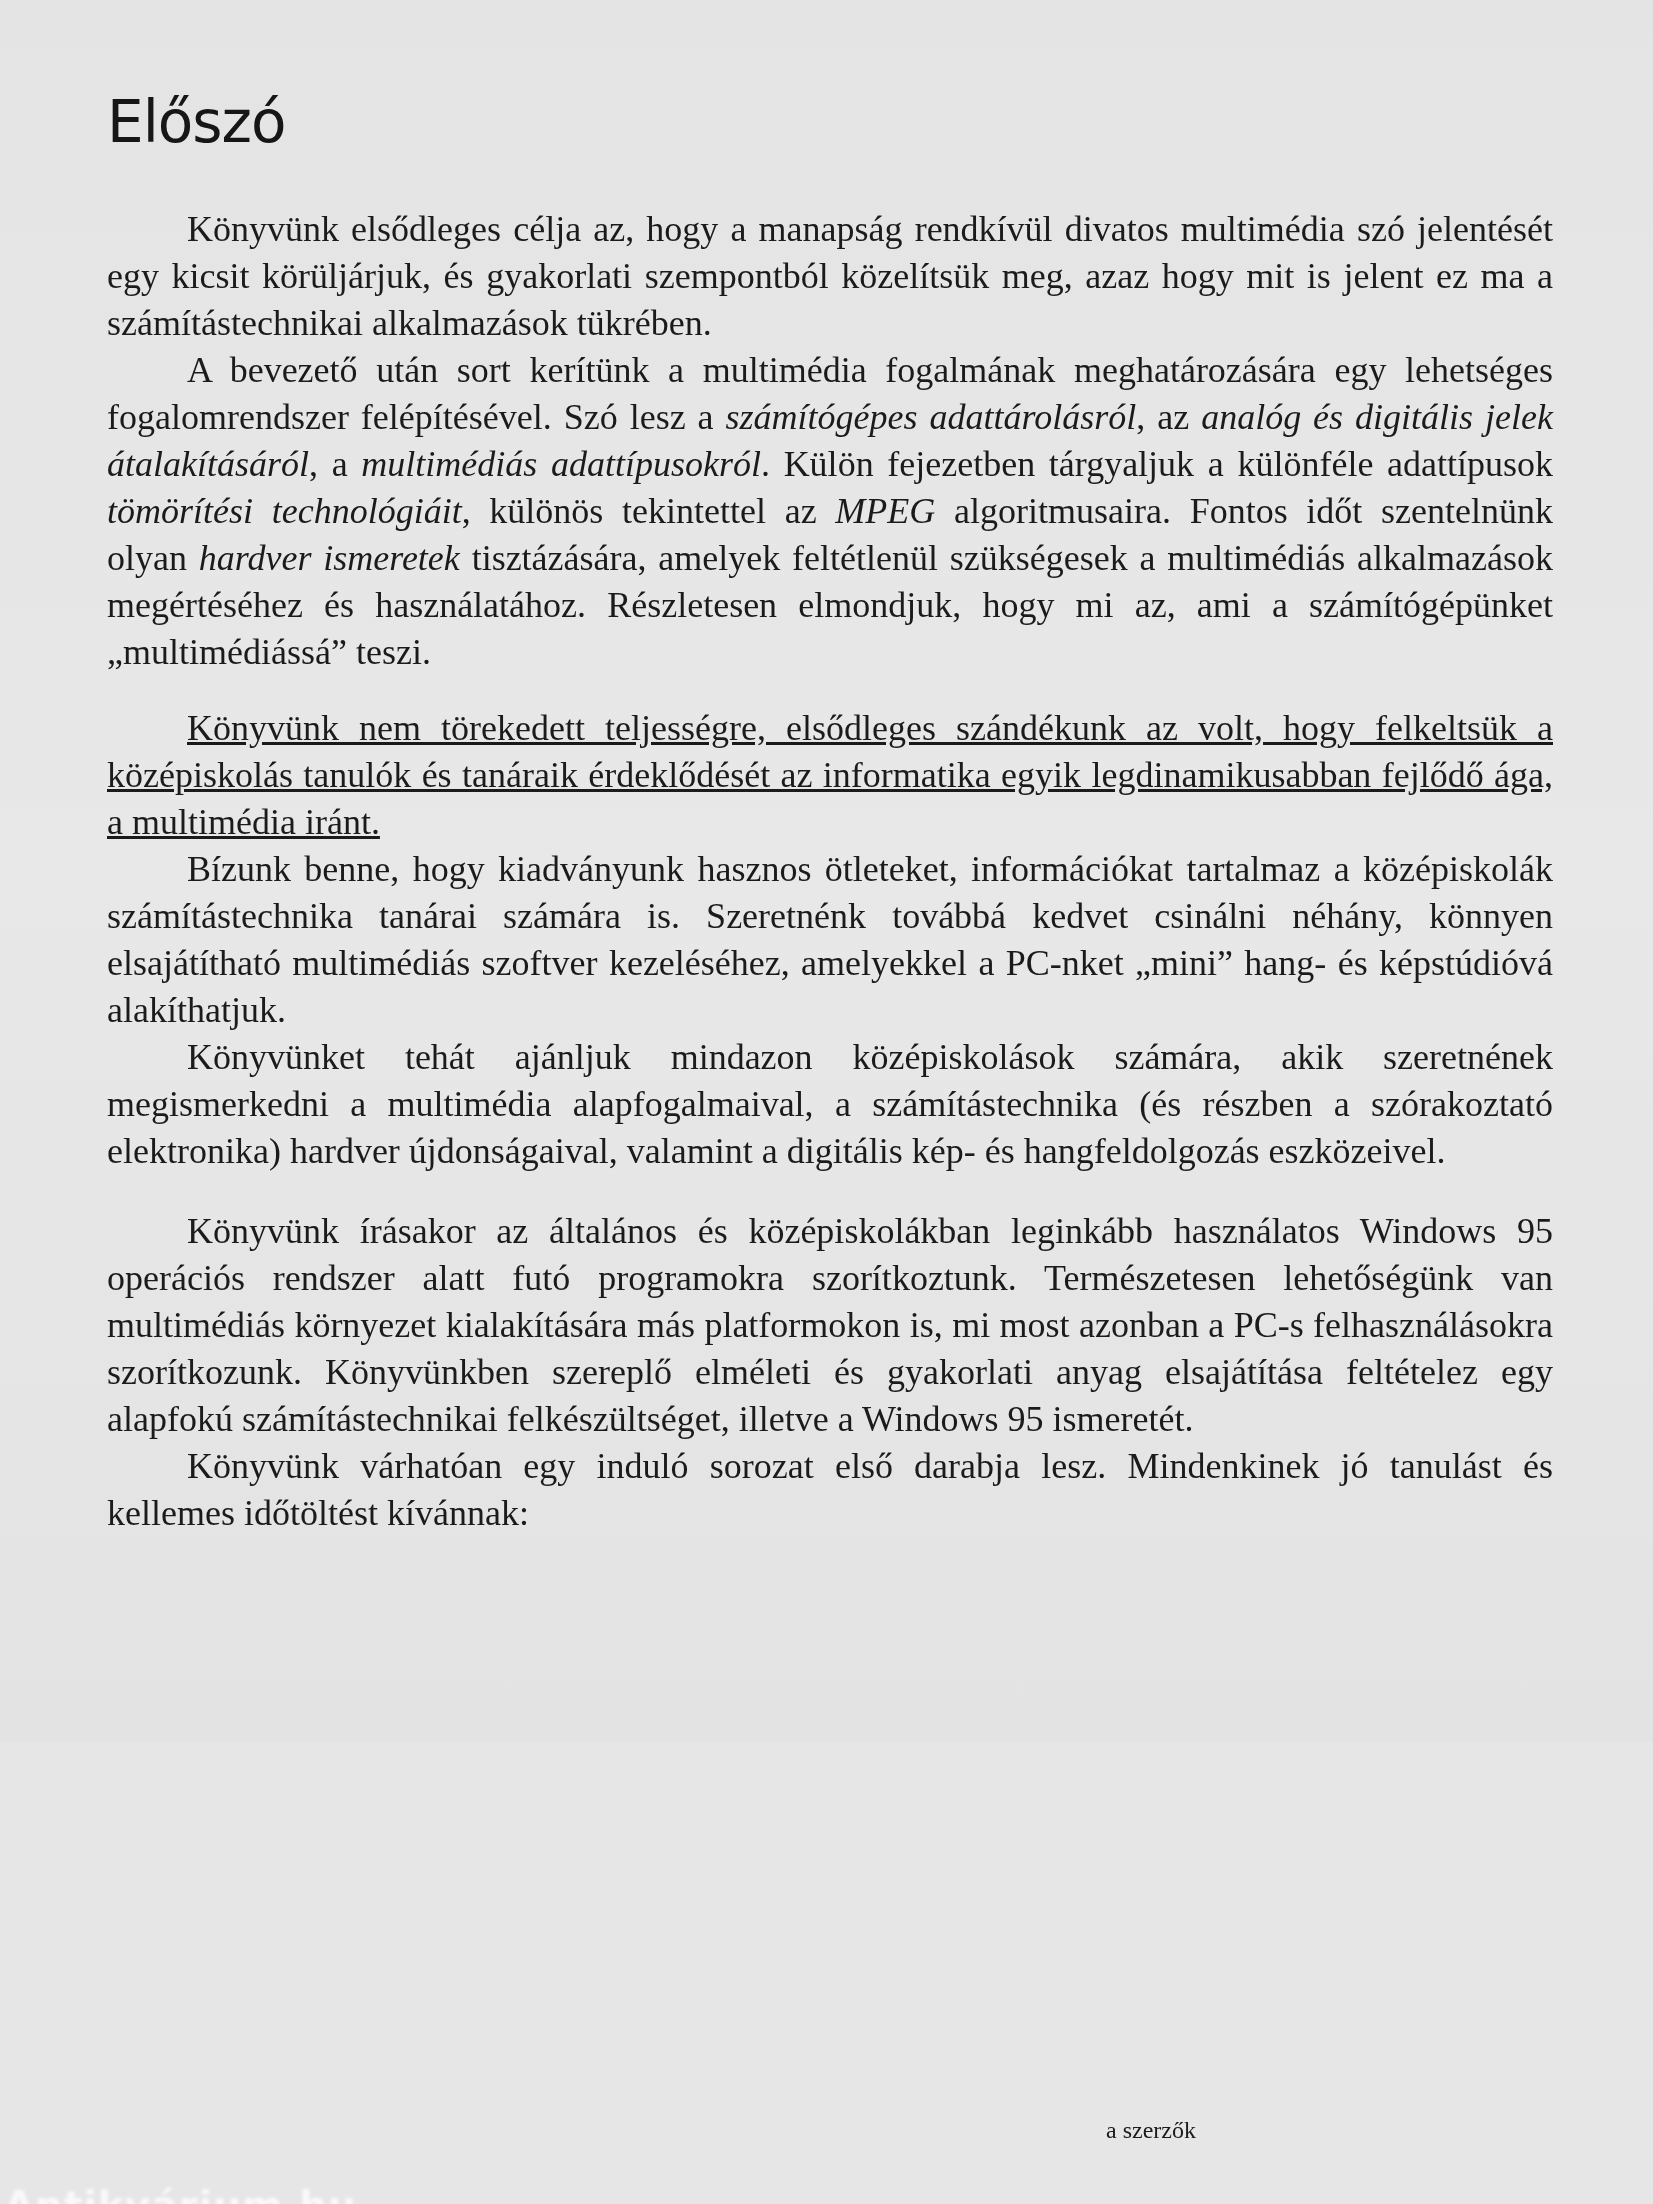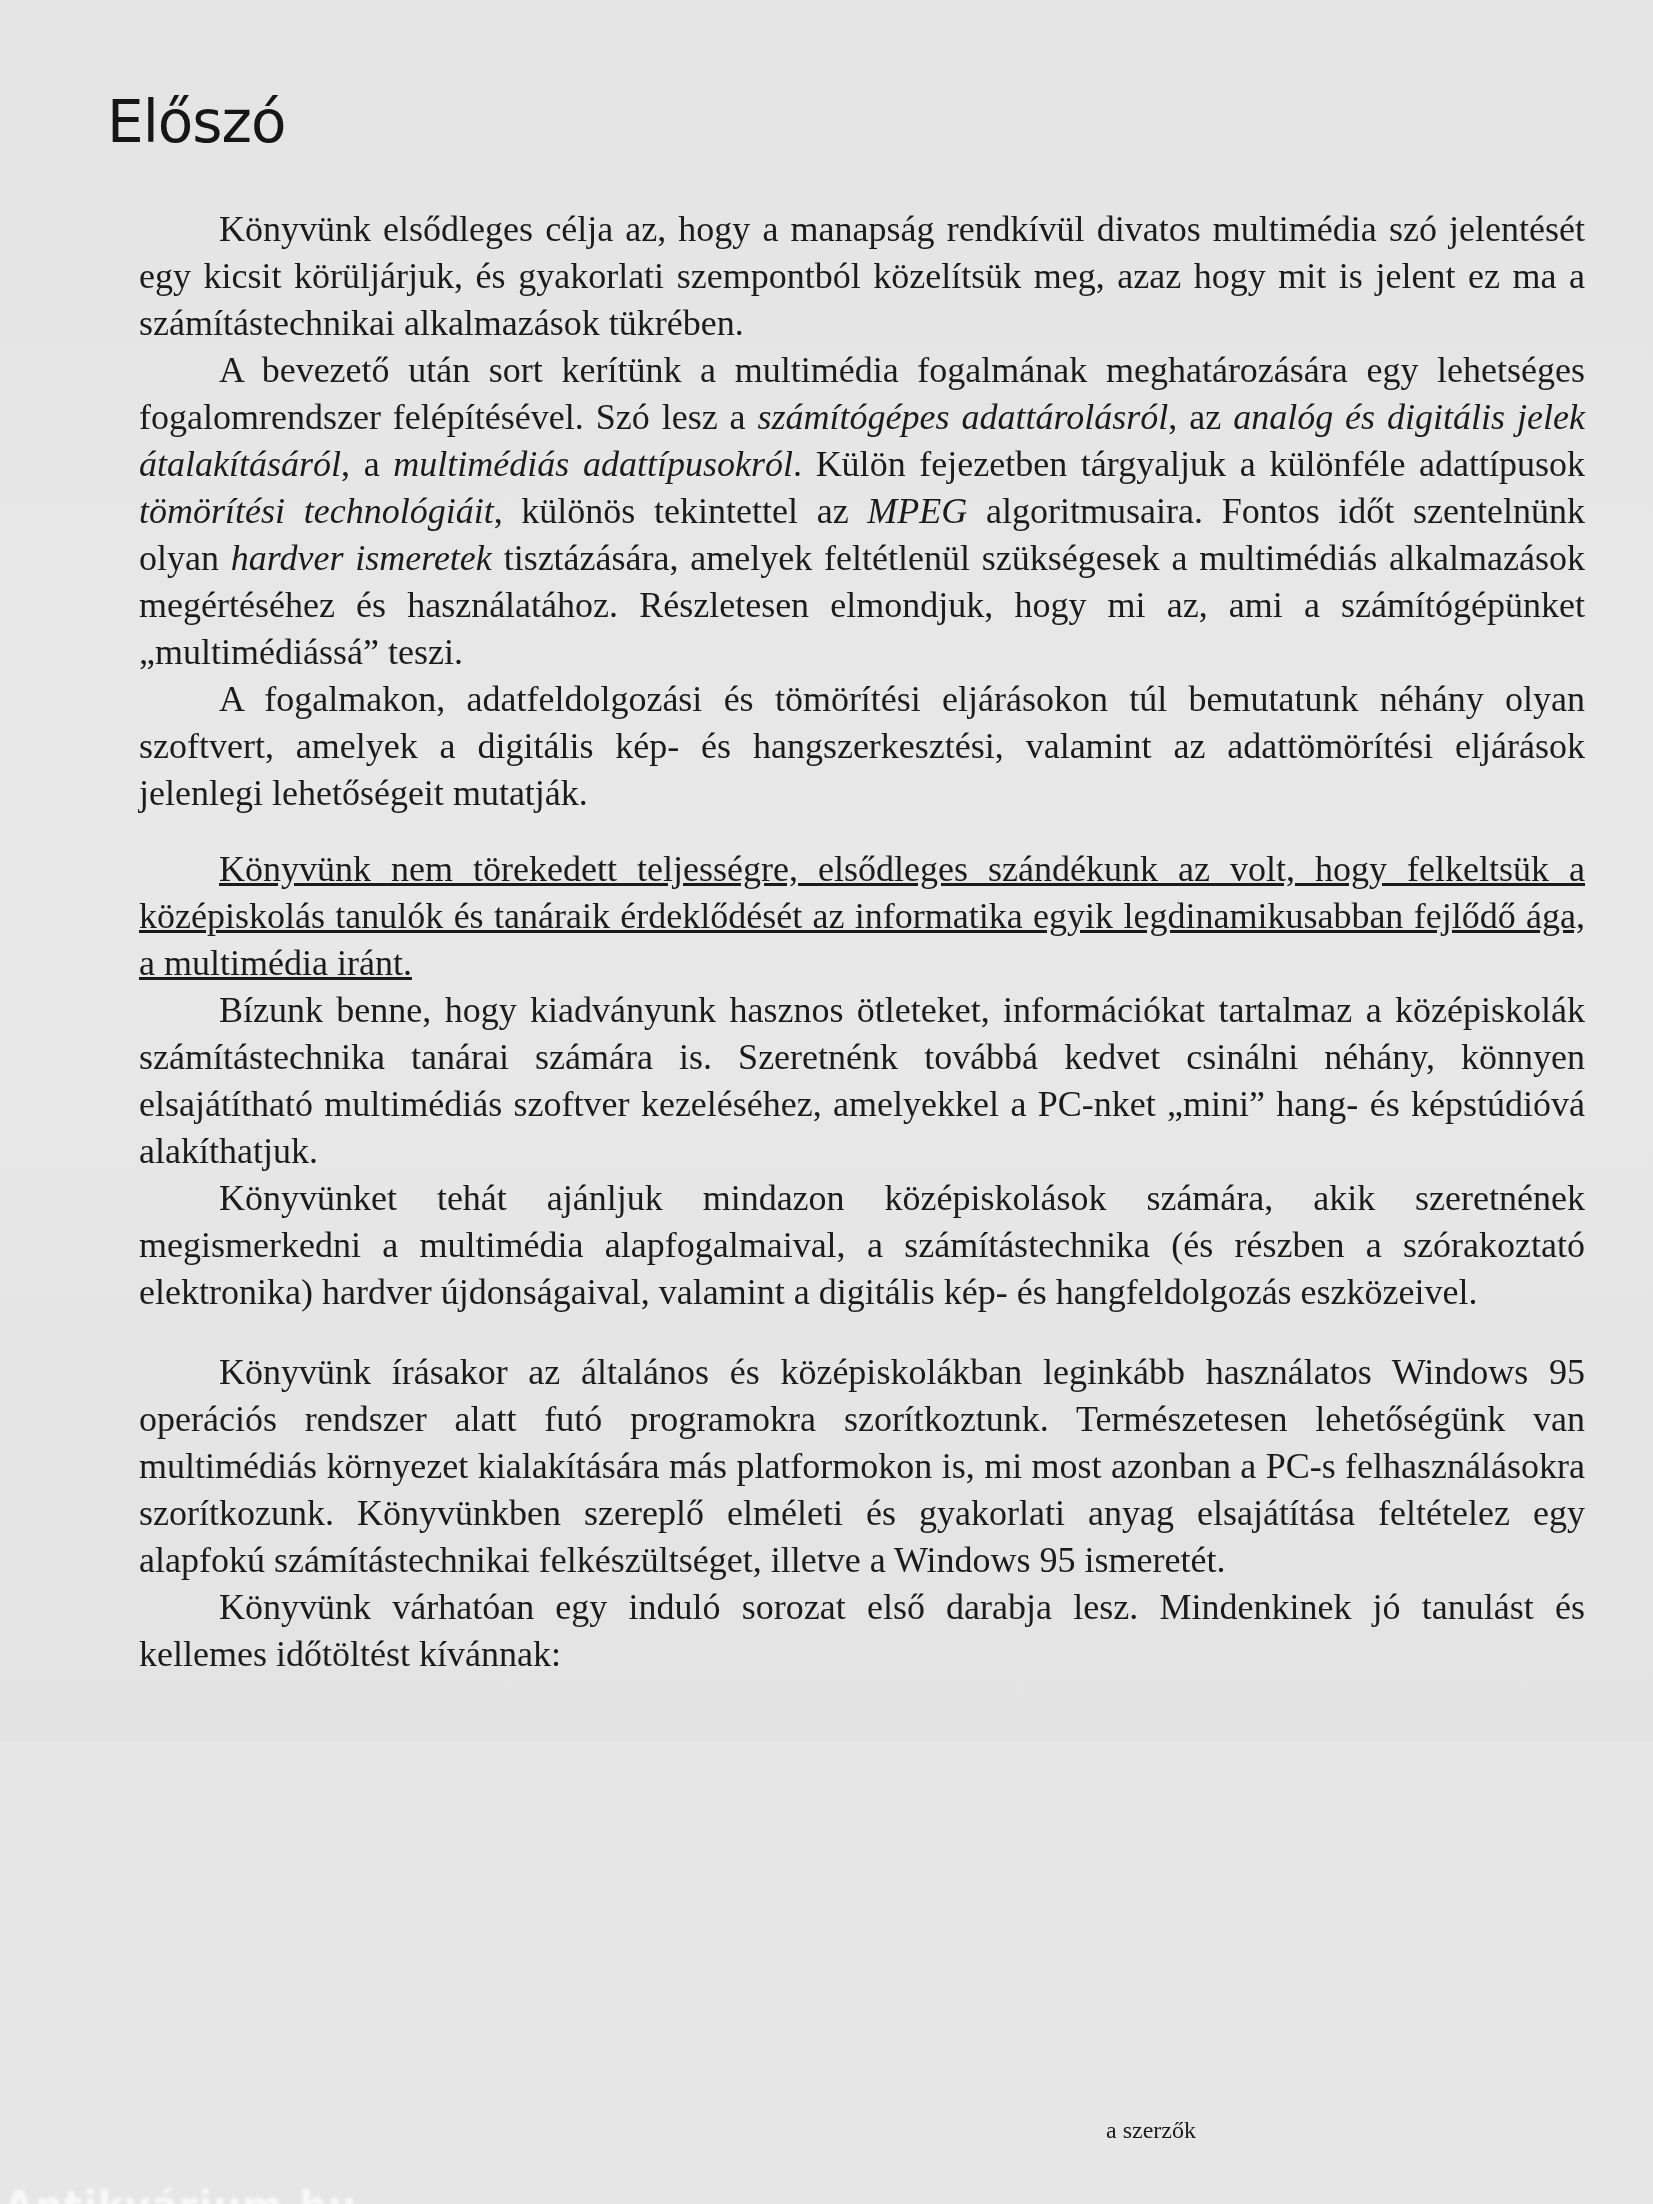--- a/index.html
+++ b/index.html
@@ -46,21 +46,20 @@
   .body-text {
     position: absolute;
     left: 107px;
     top: 206px;
     width: 1446px;
     font-family: "Liberation Serif", serif;
     font-size: 36px;
     line-height: 47px;
     color: #1b1b1b;
     text-align: justify;
-    margin-left: 32px;
   }
   .body-text p {
     margin: 0;
     text-indent: 80px;
   }
   .body-text p.gap {
     margin-top: 29px;
     text-decoration: underline;
   }
   .body-text p.gap-lg {
@@ -95,21 +94,20 @@
 
 <div class="page">
 
   <div class="bleed"></div>
 
   <h1 class="title">Előszó</h1>
 
   <div class="body-text" id="body-text">
     <p><span>Könyvünk elsődleges célja az, hogy a manapság rendkívül divatos multimédia szó jelentését egy kicsit körüljárjuk, és gyakorlati szempontból közelítsük meg, azaz hogy mit is jelent ez ma a számítástechnikai alkalmazások tükrében.</span></p>
     <p><span>A bevezető után sort kerítünk a multimédia fogalmának meghatározására egy lehetséges fogalomrendszer felépítésével. Szó lesz a </span><em>számítógépes adattárolásról</em><span>, az </span><em>analóg és digitális jelek átalakításáról</em><span>, a </span><em>multimédiás adattípusokról</em><span>. Külön fejezetben tárgyaljuk a különféle adattípusok </span><em>tömörítési technológiáit</em><span>, különös tekintettel az </span><em>MPEG</em><span> algoritmusaira. Fontos időt szentelnünk olyan </span><em>hardver ismeretek</em><span> tisztázására, amelyek feltétlenül szükségesek a multimédiás alkalmazások megértéséhez és használatához. Részletesen elmondjuk, hogy mi az, ami a számítógépünket „multimédiássá” teszi.</span></p>
-    <p><span>A fogalmakon, adatfeldolgozási és tömörítési eljárásokon túl bemutatunk néhány olyan szoftvert, amelyek a digitális kép- és hangszerkesztési, valamint az adattömörítési eljárások jelenlegi lehetőségeit mutatják.</span></p>
     <p class="gap"><span>Könyvünk nem törekedett teljességre, elsődleges szándékunk az volt, hogy felkeltsük a középiskolás tanulók és tanáraik érdeklődését az informatika egyik legdinamikusabban fejlődő ága, a multimédia iránt.</span></p>
     <p><span>Bízunk benne, hogy kiadványunk hasznos ötleteket, információkat tartalmaz a középiskolák számítástechnika tanárai számára is. Szeretnénk továbbá kedvet csinálni néhány, könnyen elsajátítható multimédiás szoftver kezeléséhez, amelyekkel a PC-nket „mini” hang- és képstúdióvá alakíthatjuk.</span></p>
     <p><span>Könyvünket tehát ajánljuk mindazon középiskolások számára, akik szeretnének megismerkedni a multimédia alapfogalmaival, a számítástechnika (és részben a szórakoztató elektronika) hardver újdonságaival, valamint a digitális kép- és hangfeldolgozás eszközeivel.</span></p>
     <p class="gap-lg"><span>Könyvünk írásakor az általános és középiskolákban leginkább használatos Windows 95 operációs rendszer alatt futó programokra szorítkoztunk. Természetesen lehetőségünk van multimédiás környezet kialakítására más platformokon is, mi most azonban a PC-s felhasználásokra szorítkozunk. Könyvünkben szereplő elméleti és gyakorlati anyag elsajátítása feltételez egy alapfokú számítástechnikai felkészültséget, illetve a Windows 95 ismeretét.</span></p>
     <p><span>Könyvünk várhatóan egy induló sorozat első darabja lesz. Mindenkinek jó tanulást és kellemes időtöltést kívánnak:</span></p>
   </div>
 
   <div class="signature">a szerzők</div>
 
   <div class="watermark">Antikvárium.hu</div>

